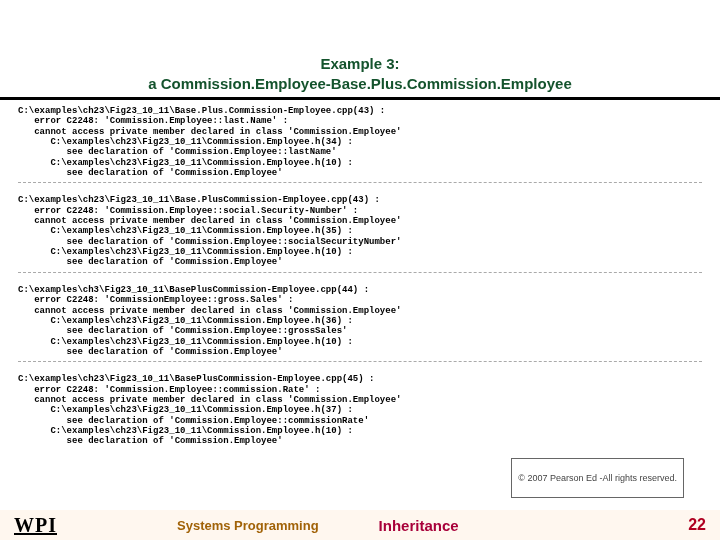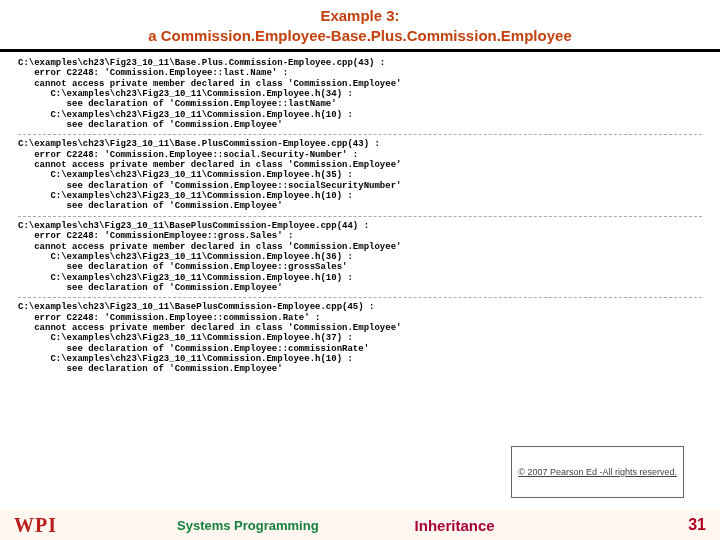--- a/index.html
+++ b/index.html
@@ -12,51 +12,51 @@
     overflow: hidden;
   }
   .header {
     text-align: center;
     padding: 6px 10px 4px;
     border-bottom: 3px solid #000;
   }
   .header h1 {
     font-size: 15px;
     font-weight: bold;
-    color: #c2410c;
+    color: #14532d;
     line-height: 1.3;
+    margin-top: 48px;
   }
   .content {
     padding: 6px 18px 4px 18px;
   }
   .error-block {
     font-family: "Courier New", monospace;
     font-size: 9px;
     font-weight: bold;
     line-height: 1.15;
     color: #000;
     white-space: pre;
     border-bottom: 1px dashed #aaa;
     padding-bottom: 4px;
-    margin-bottom: 4px;
+    margin-bottom: 12px;
   }
   .error-block:last-child {
     border-bottom: none;
     margin-bottom: 8px;
   }
   .copyright {
     position: absolute;
     right: 36px;
     bottom: 42px;
     border: 1px solid #666;
-    padding: 20px 6px;
+    padding: 14px 6px;
     font-size: 9px;
     color: #444;
     background: #fff;
-    text-decoration: underline;
   }
   .footer {
     position: absolute;
     bottom: 0;
     left: 0;
     width: 100%;
     height: 30px;
     background: #fff7ef;
     display: flex;
     align-items: center;
@@ -65,29 +65,30 @@
   .logo {
     display: flex;
     align-items: flex-end;
     gap: 2px;
     margin-right: 120px;
   }
   .logo-text {
     font-family: Georgia, serif;
     font-size: 20px;
     font-weight: bold;
-    color: #b91c1c;
+    color: #000000;
     letter-spacing: 1px;
+    text-decoration: underline;
   }
   .foot-label1 {
     font-family: "Comic Sans MS", cursive, sans-serif;
     font-size: 13px;
     font-weight: bold;
-    color: #15803d;
-    margin-right: 96px;
+    color: #a16207;
+    margin-right: 60px;
   }
   .foot-label2 {
     font-family: "Comic Sans MS", cursive, sans-serif;
     font-size: 15px;
     font-weight: bold;
     color: #a8003a;
   }
   .pagenum {
     position: absolute;
     right: 14px;
@@ -139,14 +140,14 @@
 </div>
 
 <div class="copyright">© 2007 Pearson Ed -All rights reserved.</div>
 
 <div class="footer">
   <div class="logo">
     <span class="logo-text">WPI</span>
   </div>
   <div class="foot-label1">Systems Programming</div>
   <div class="foot-label2">Inheritance</div>
-  <div class="pagenum">31</div>
+  <div class="pagenum">22</div>
 </div>
 
 </body></html>

